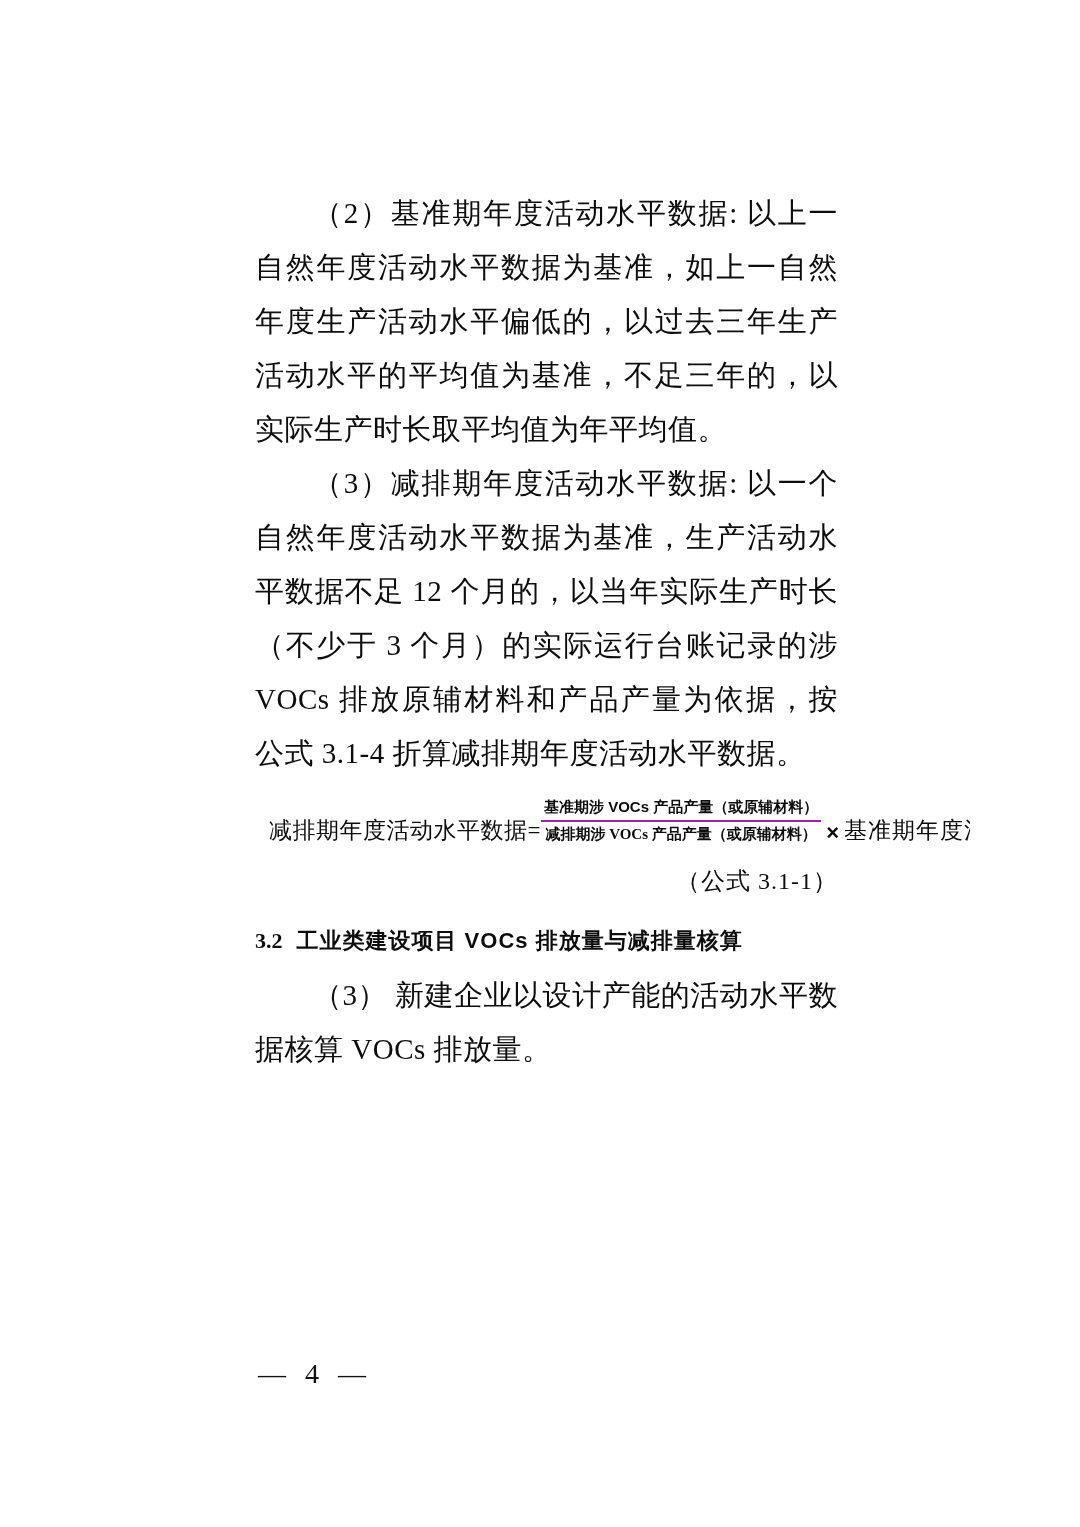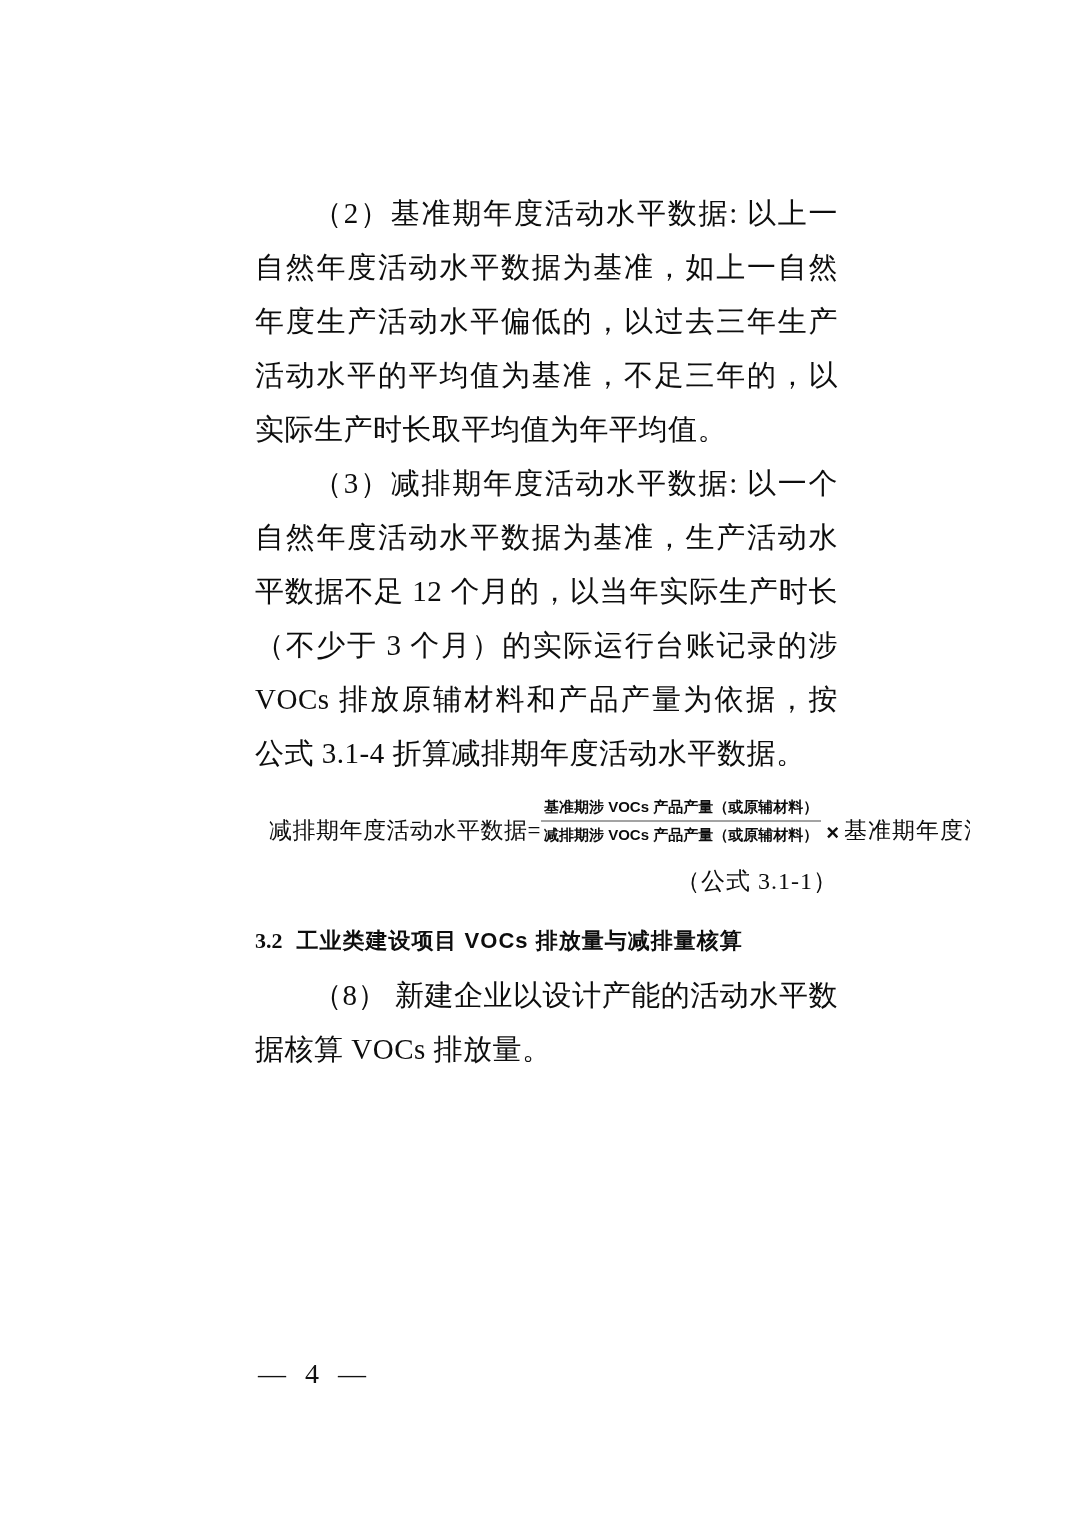--- a/index.html
+++ b/index.html
@@ -40,25 +40,26 @@
   .fraction {
     display: inline-flex;
     flex-direction: column;
     align-items: center;
     font-size: 15px;
     font-weight: bold;
     line-height: 1.45;
     font-family: "Liberation Sans", "DejaVu Sans", sans-serif;
   }
   .fraction .numerator {
-    border-bottom: 2px solid #a3a3a3;
+    border-bottom: 2px solid #a21caf;
     padding: 0 3px 2px 3px;
   }
   .fraction .denominator {
     padding: 2px 3px 0 3px;
+    font-family: Liberation Serif, serif;
   }
   .formula-op {
     font-weight: bold;
     font-size: 22px;
     margin: 0 5px;
     font-family: "Liberation Sans", "DejaVu Sans", sans-serif;
   }
   .formula-rhs {
     font-size: 23px;
     letter-spacing: 1px;
@@ -114,19 +115,19 @@
       <span class="formula-op">×</span>
       <span class="formula-rhs">基准期年度活动水平数据</span>
     </div>
 
     <div class="formula-label">（公式 3.1-1）</div>
 
     <h2 class="section-heading">
       <span class="heading-number">3.2</span><span class="heading-title">工业类建设项目 VOCs 排放量与减排量核算</span>
     </h2>
 
-    <p class="body-para">（8） 新建企业以设计产能的活动水平数据核算 VOCs 排放量。</p>
+    <p class="body-para">（3） 新建企业以设计产能的活动水平数据核算 VOCs 排放量。</p>
 
 
   </div>
 
   <div class="footer">— 4 —</div>
 </div>
 
 </body></html>

